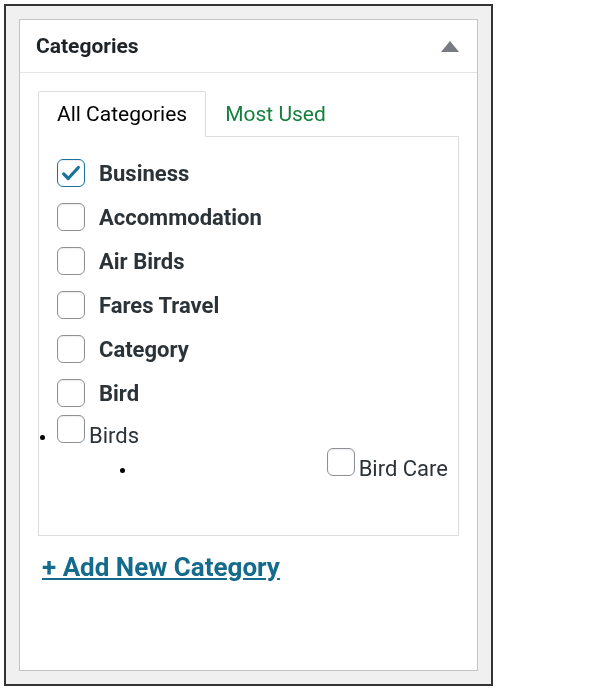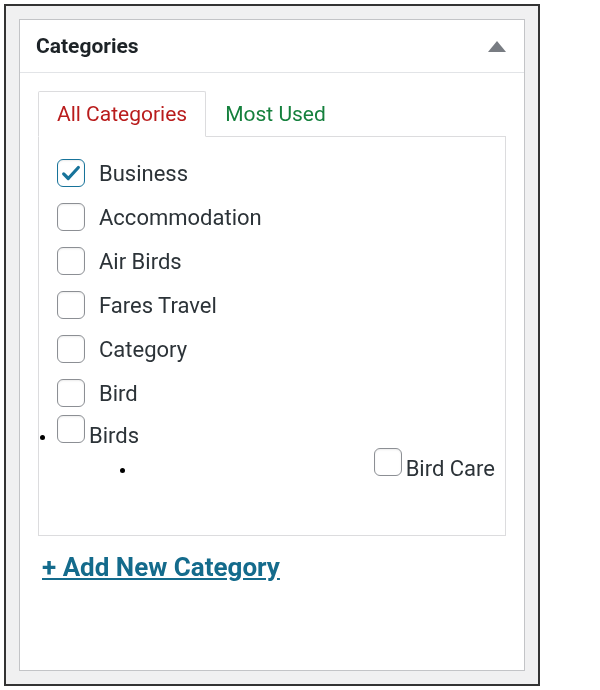--- a/index.html
+++ b/index.html
@@ -3,21 +3,21 @@
   <meta charset="utf-8">
   <style>
     * { box-sizing: border-box; margin: 0; padding: 0; }
     body {
       font-family: -apple-system, BlinkMacSystemFont, "Segoe UI", Roboto, sans-serif;
       background: #fff;
       padding: 4px;
     }
     .outer-frame {
       border: 2px solid #333;
-      width: 536px;
+      width: 489px;
       height: 682px;
       background: #f0f0f1;
       padding: 13px;
     }
     .panel {
       background: #fff;
       border: 1px solid #c3c4c7;
       height: 100%;
       display: flex;
       flex-direction: column;
@@ -59,37 +59,38 @@
       font-size: 21px;
       padding: 10px 18px;
       cursor: pointer;
       border: 1px solid transparent;
       background: transparent;
       font-family: inherit;
     }
     .tab.active {
       border: 1px solid #dcdcde;
       border-bottom: 1px solid #fff;
-      color: #b91c1c;
+      color: #000000;
       background: #fff;
       border-radius: 2px 2px 0 0;
     }
     .tab.inactive {
       color: #15803d;
     }
     .category-box {
       border: 1px solid #dcdcde;
       height: 400px;
       overflow-y: scroll;
       padding: 14px 10px 14px 18px;
       position: relative;
       z-index: 1;
     }
     .category-list {
       list-style: none;
+      font-weight: bold;
     }
     .category-list li {
       display: flex;
       align-items: center;
       gap: 14px;
       padding: 8px 0;
     }
     .checkbox {
       width: 28px;
       height: 28px;

